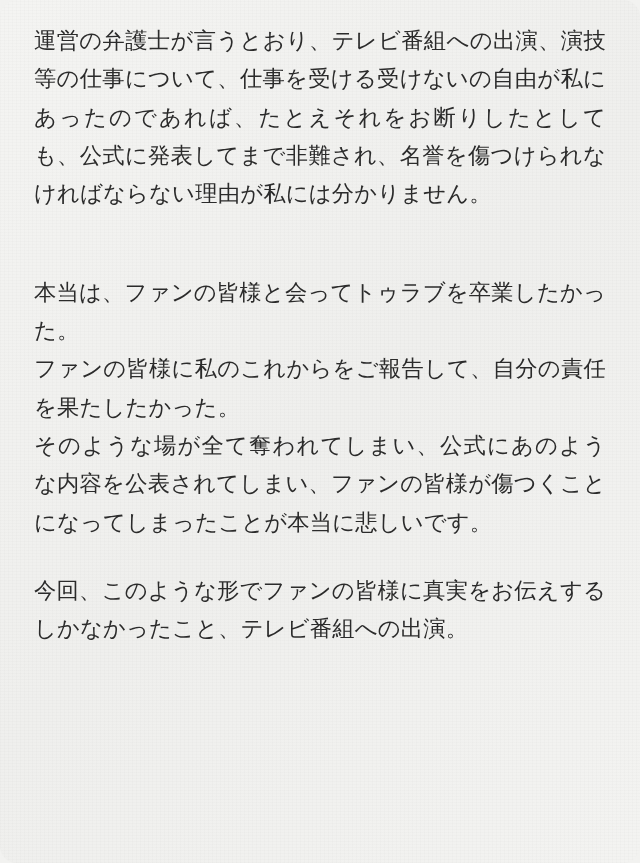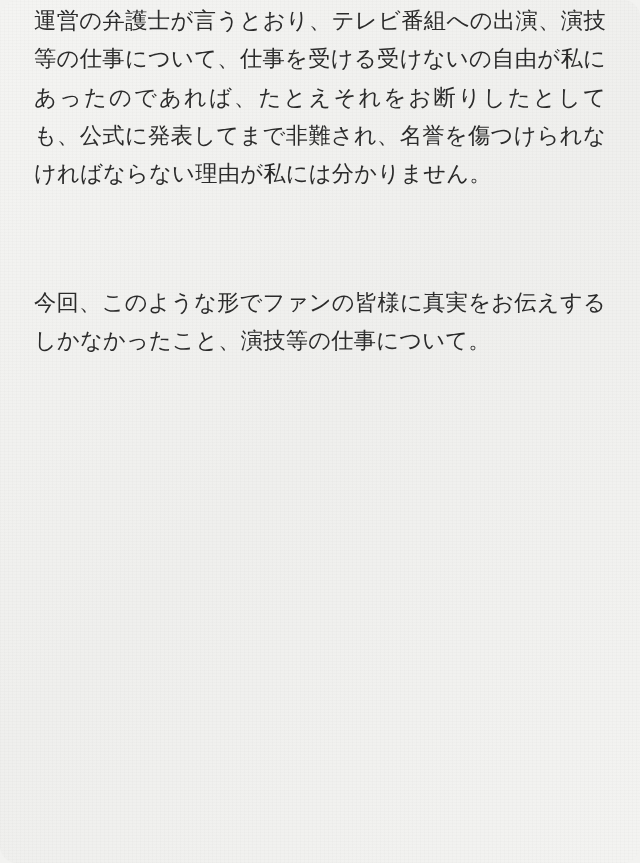--- a/index.html
+++ b/index.html
@@ -16,21 +16,21 @@
   
   #paper {
     position: relative;
     width: 640px;
     height: 863px;
     box-sizing: border-box;
     background:
       repeating-linear-gradient(0deg, rgba(0,0,0,0.012) 0px, rgba(0,0,0,0.012) 1px, rgba(255,255,255,0) 1px, rgba(255,255,255,0) 3px),
       repeating-linear-gradient(90deg, rgba(0,0,0,0.010) 0px, rgba(0,0,0,0.010) 1px, rgba(255,255,255,0) 1px, rgba(255,255,255,0) 4px),
       linear-gradient(135deg, #f4f4f2 0%, #efefed 50%, #f3f3f1 100%);
-    padding: 2px 34px 10px 34px;
+    padding: 22px 34px 10px 34px;
     border-radius: 17px;
   }
   #note-body {
     font-size: 22.3px;
     line-height: 1.72;
     color: #2b2b2b;
     letter-spacing: 0.2px;
     text-align: justify;
     text-justify: inter-character;
     font-weight: 400;
@@ -44,16 +44,19 @@
   }
 </style>
 </head>
 <body>
 
 <div id="paper">
   <div id="note-body">
     <p class="para">運営の弁護士が言うとおり、テレビ番組への出演、演技等の仕事について、仕事を受ける受けないの自由が私にあったのであれば、たとえそれをお断りしたとしても、公式に発表してまで非難され、名誉を傷つけられなければならない理由が私には分かりません。</p>
     <div class="gap"></div>
     <div class="gap"></div>
+    <p class="para">本当は、ファンの皆様と会ってトゥラブを卒業したかった。
+ファンの皆様に私のこれからをご報告して、自分の責任を果たしたかった。
+そのような場が全て奪われてしまい、公式にあのような内容を公表されてしまい、ファンの皆様が傷つくことになってしまったことが本当に悲しいです。</p>
     <div class="gap"></div>
-    <p class="para">今回、このような形でファンの皆様に真実をお伝えするしかなかったこと、演技等の仕事について。</p>
+    <p class="para">今回、このような形でファンの皆様に真実をお伝えするしかなかったこと、テレビ番組への出演。</p>
   </div>
 </div>
 
 </body></html>

